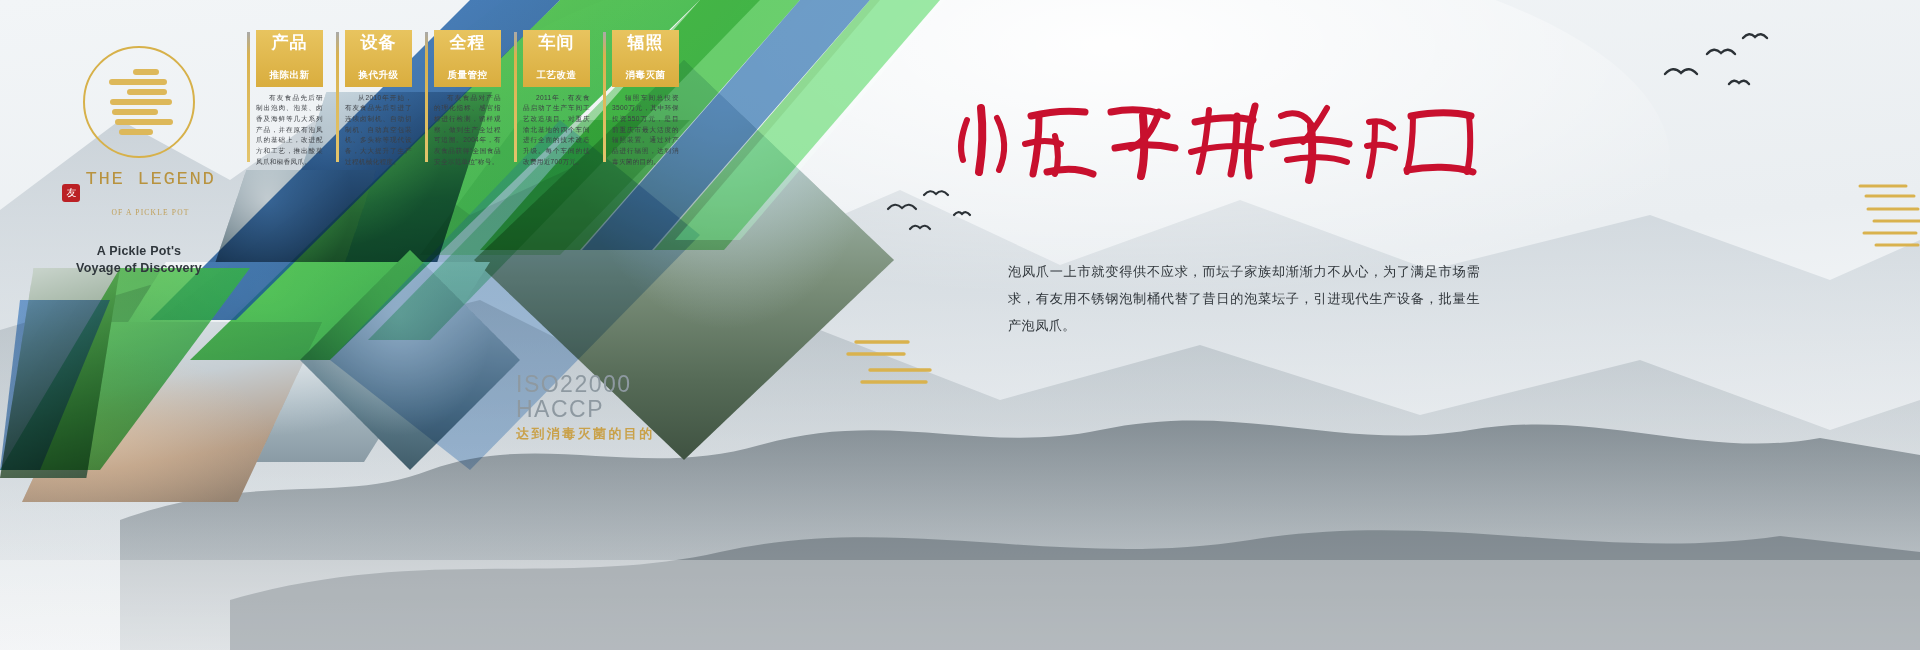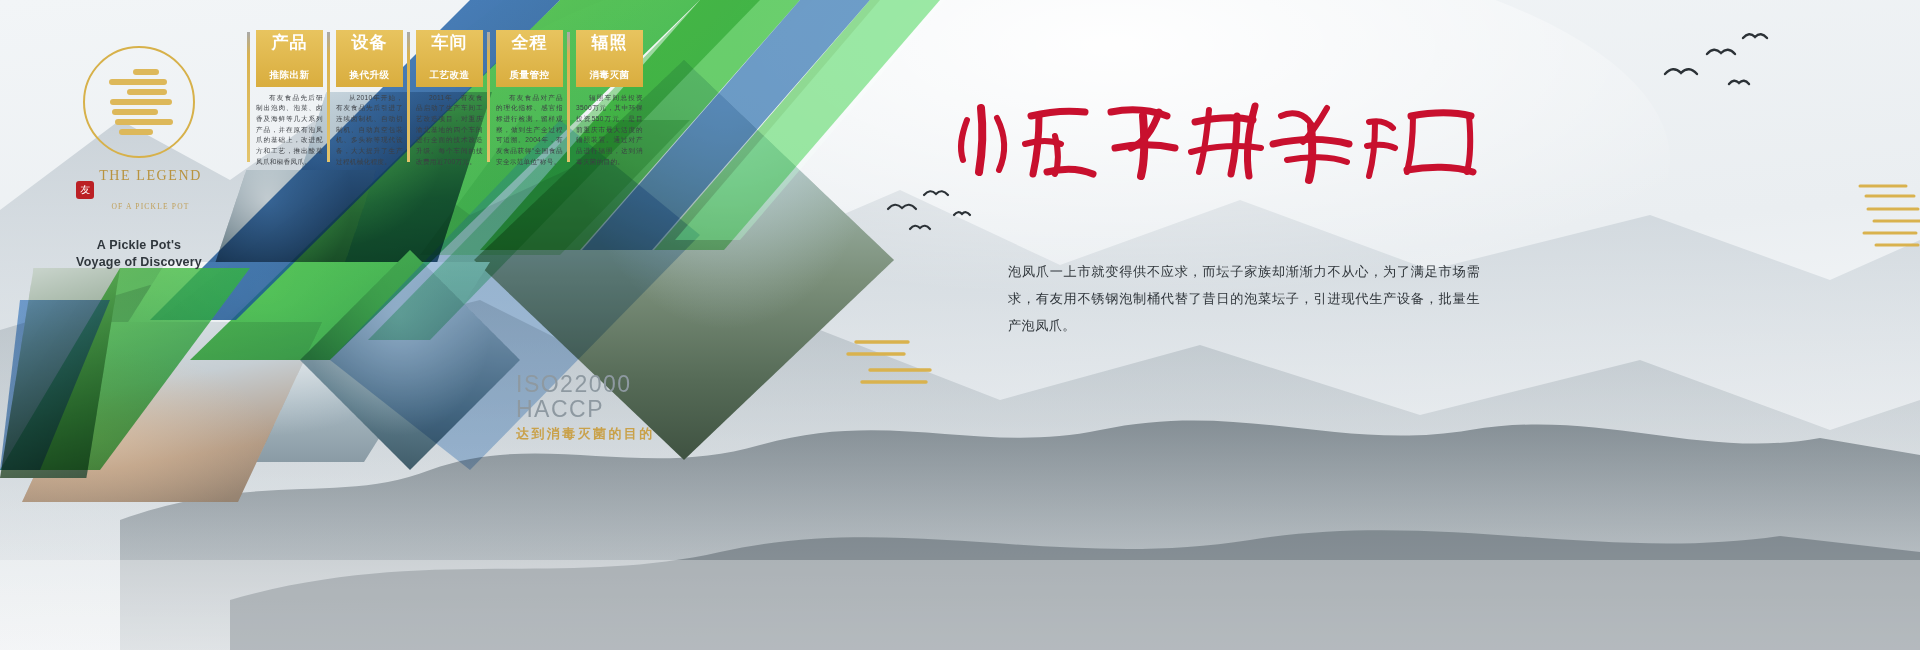--- a/index.html
+++ b/index.html
@@ -81,29 +81,29 @@
     position:absolute; inset:0; border: 2px solid #d7b14a; border-radius: 50%;
   }
   .bars { position:absolute; inset:0; display:flex; flex-direction:column;
           align-items:center; justify-content:center; gap:4px; }
   .bar { height: 6px; border-radius: 3px; background:#ddb85a; }
   .legend-row { display:flex; align-items:center; justify-content:center; gap:5px; margin-top:10px; }
   .seal {
     width: 18px; height: 18px; background:#bb2025; border-radius: 3px;
     color:#fff; font-size: 10px; line-height:18px; text-align:center;
   }
-  .legend-en { color:#b8933f; font-family:Liberation Serif, serif; font-size: 14px; letter-spacing: 1.6px; }
+  .legend-en { color:#b8933f; font-family:Liberation Mono, monospace; font-size: 19px; letter-spacing: 1.6px; }
   .legend-sub { color:#c0a05a; font-family:"Liberation Serif", serif; font-size: 7.5px; letter-spacing: 1.2px; margin-top: 18px; }
   .brand-cn { margin-top: 8px; color:#2b3238; font-size: 27px; font-weight: 700;
               letter-spacing: 3px; line-height: 1.18; }
   .brand-en { margin-top: 26px; color:#30373d; font-size: 12.5px; font-weight: 700;
               line-height: 1.38; letter-spacing: .2px; }
 
   
-  .cards { position:absolute; left: 256px; top: 30px; display:flex; gap: 3px; }
+  .cards { position:absolute; left: 256px; top: 30px; display:flex; gap: 12px; }
   .card { position: relative; width: 67px; margin-right: 10px; }
   .card .rail { position:absolute; left: -9px; top: 2px; width: 3px; height: 130px;
                 background: linear-gradient(180deg,#a9a9a9 0%, #d9b24e 18%, #e3c46c 100%); }
   .card-hd {
     background: linear-gradient(180deg,#e8c45f 0%, #d9ad3e 100%);
     padding: 4px 4px 5px;
     text-align: center;
   }
   .card-hd .t1 { color:#ffffff; font-size: 17px; font-weight: 700; letter-spacing: 1px; line-height: 1.1; }
   .card-hd .t2 { color:#ffffff; font-size: 9.5px; font-weight: 700; letter-spacing: .5px; margin-top: 16px; }
@@ -251,32 +251,32 @@
       <div class="rail"></div>
       <div class="card-hd">
         <div class="t1">设备</div>
         <div class="t2">换代升级</div>
       </div>
       <div class="card-bd">从2010年开始，有友食品先后引进了连续卤制机、自动切制机、自动真空包装机、多头称等现代设备，大大提升了生产过程机械化程度。</div>
     </div>
     <div class="card">
       <div class="rail"></div>
       <div class="card-hd">
+        <div class="t1">全程</div>
+        <div class="t2">质量管控</div>
+      </div>
+      <div class="card-bd">有友食品对产品的理化指标、感官指标进行检测，留样观察，做到生产全过程可追溯。2004年，有友食品获得“全国食品安全示范单位”称号。</div>
+    </div>
+    <div class="card">
+      <div class="rail"></div>
+      <div class="card-hd">
         <div class="t1">车间</div>
         <div class="t2">工艺改造</div>
       </div>
       <div class="card-bd">2011年，有友食品启动了生产车间工艺改造项目，对重庆渝北基地的四个车间进行全面的技术改造升级。每个车间的技改费用近700万元。</div>
-    </div>
-    <div class="card">
-      <div class="rail"></div>
-      <div class="card-hd">
-        <div class="t1">全程</div>
-        <div class="t2">质量管控</div>
-      </div>
-      <div class="card-bd">有友食品对产品的理化指标、感官指标进行检测，留样观察，做到生产全过程可追溯。2004年，有友食品获得“全国食品安全示范单位”称号。</div>
     </div>
     <div class="card">
       <div class="rail"></div>
       <div class="card-hd">
         <div class="t1">辐照</div>
         <div class="t2">消毒灭菌</div>
       </div>
       <div class="card-bd">辐照车间总投资3500万元，其中环保投资550万元，是目前重庆市最大活度的辐照装置。通过对产品进行辐照，达到消毒灭菌的目的。</div>
     </div>
   </div>

